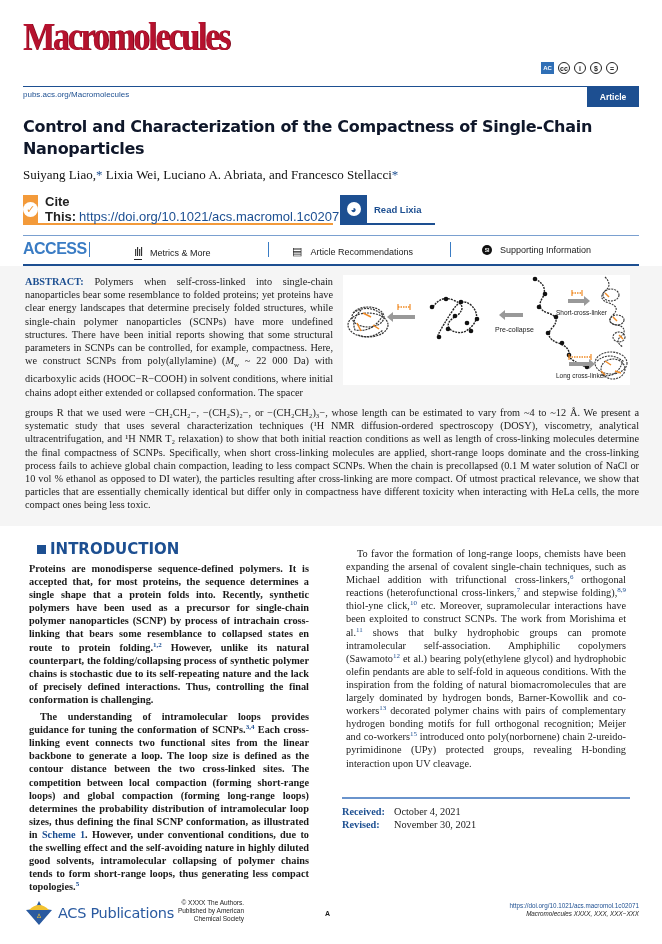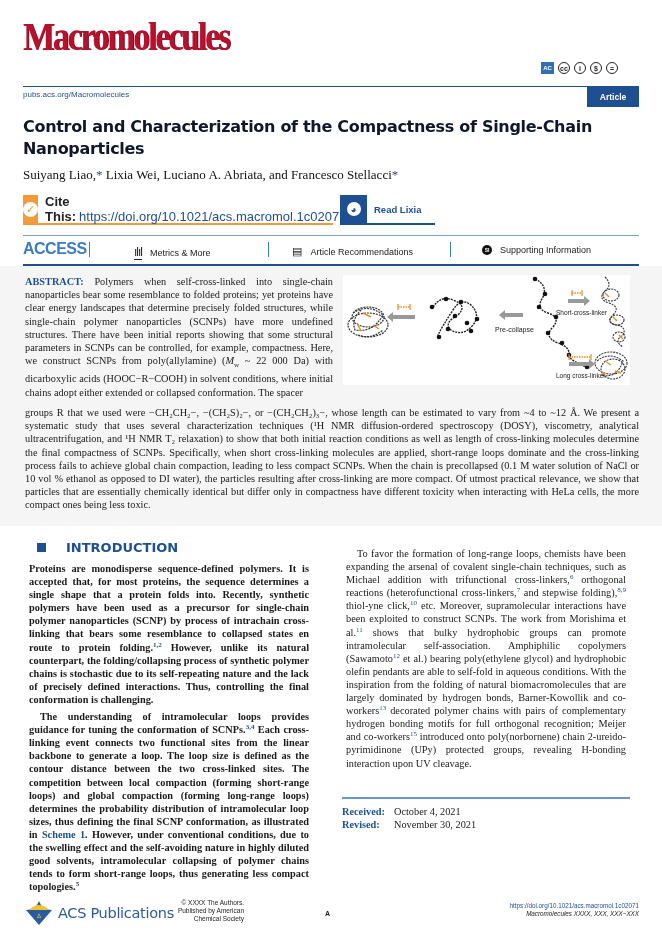--- a/index.html
+++ b/index.html
@@ -28,21 +28,21 @@
   .access-rule-bot { left: 23px; top: 264px; width: 616px; height: 1.5px; background: #1d4f91; }
   .access-label { left: 23px; top: 240px; font-family: "Liberation Sans", sans-serif; font-size: 16px; font-weight: bold; color: #3a7cc4; letter-spacing: -0.5px; }
   .access-item { top: 245px; font-family: "Liberation Sans", sans-serif; font-size: 9px; color: #222; display: flex; align-items: center; gap: 8px; }
   .sep { top: 242px; width: 1px; height: 15px; background: #3a7cc4; }
   .si-icon { width: 10px; height: 10px; border-radius: 50%; background: #111; color: #fff; font-size: 5px; display: flex; align-items: center; justify-content: center; font-weight: bold; }
   .abstract-bg { left: 0; top: 266px; width: 662px; height: 260px; background: #f5f5f5; }
   .abstract-left { left: 25px; top: 275px; width: 308px; font-size: 10.3px; line-height: 13.2px; text-align: justify; color: #1a1a1a; }
   .abstract-full { left: 25px; top: 406px; width: 614px; font-size: 10.3px; line-height: 13.2px; text-align: justify; color: #1a1a1a; }
   .abs-label { color: #1d4f91; font-weight: bold; }
   .toc-graphic { left: 343px; top: 275px; width: 287px; height: 110px; background: #fff; }
-  .intro-heading { left: 25px; top: 540px; font-family: "DejaVu Sans", sans-serif; font-weight: bold; font-size: 13px; color: #1d4f91; display: flex; align-items: center; gap: 20px; padding-left: 12px; }
+  .intro-heading { left: 25px; top: 540px; font-family: "DejaVu Sans", sans-serif; font-weight: bold; font-size: 15px; color: #1d4f91; display: flex; align-items: center; gap: 4px; padding-left: 12px; }
   .intro-square { width: 9px; height: 9px; background: #1d4f91; }
   .col { font-size: 10.3px; line-height: 13.1px; text-align: justify; color: #1a1a1a; }
   .col p { margin: 4px; }
   .col p.indent { text-indent: 11px; }
   .col-left { left: 25px; top: 558px; width: 288px; font-weight: bold; }
   .col-right { left: 342px; top: 543px; width: 288px; }
   .ref { color: #1d4f91; font-size: 7px; vertical-align: super; line-height: 0; }
   .link { color: #1d4f91; }
   .dates-rule { left: 342px; top: 797px; width: 288px; height: 1.5px; background: #6a94cc; }
   .dates { left: 342px; top: 805px; font-size: 10.3px; line-height: 13px; }

